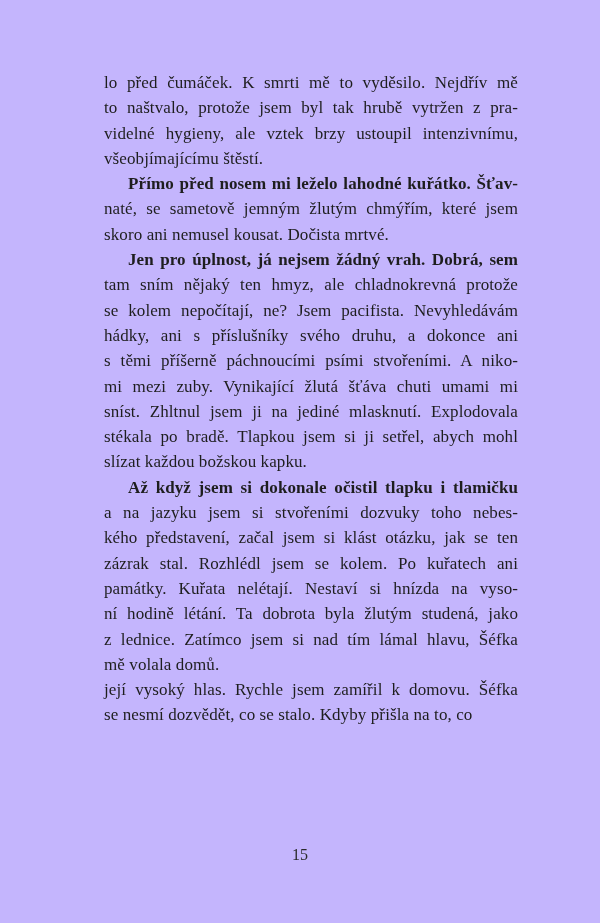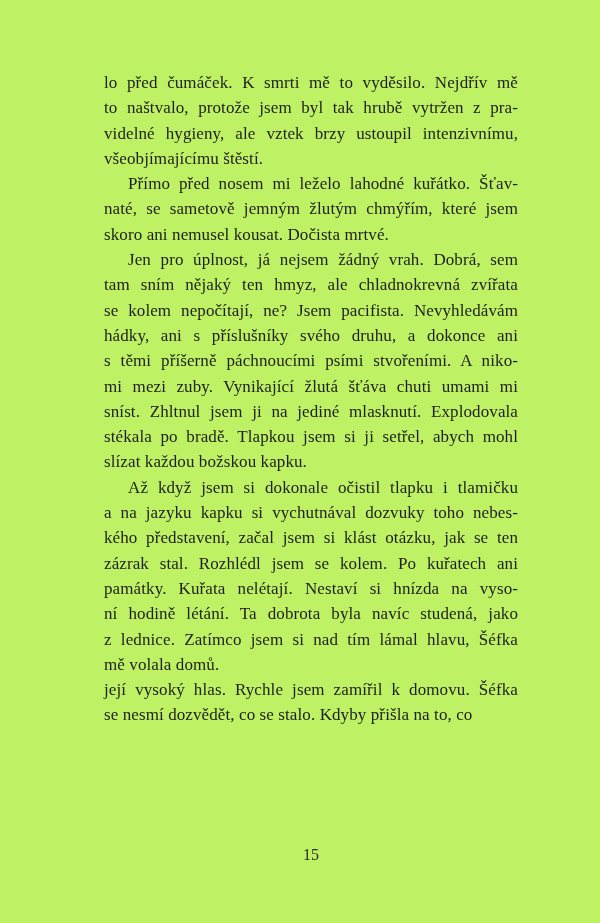--- a/index.html
+++ b/index.html
@@ -10,21 +10,21 @@
   body {
     width: 600px;
     height: 923px;
     overflow: hidden;
     font-family: "Liberation Serif", "DejaVu Serif", serif;
   }
   .book-page {
     position: relative;
     width: 600px;
     height: 923px;
-    background: #bef264;
+    background: #c4b5fd;
     color: #1e1e1e;
   }
   .text-block {
     position: absolute;
     left: 104px;
     top: 70px;
     width: 414px;
     font-size: 17px;
     line-height: 25.3px;
     letter-spacing: 0.1px;
@@ -32,57 +32,58 @@
   .line {
     text-align: justify;
     text-align-last: justify;
     white-space: normal;
   }
   .line.para-end {
     text-align-last: left;
   }
   .line.indent {
     text-indent: 24px;
+    font-weight: bold;
   }
   .page-number {
     position: absolute;
     top: 846px;
-    left: 104px;
+    left: 93px;
     width: 414px;
     text-align: center;
     font-size: 16px;
     color: #2a2a2a;
   }
 </style>
 </head>
 <body>
 
 <div class="book-page">
   <div class="text-block">
       <div class="line">lo před čumáček. K smrti mě to vyděsilo. Nejdřív mě</div>
       <div class="line">to naštvalo, protože jsem byl tak hrubě vytržen z pra-</div>
       <div class="line">videlné hygieny, ale vztek brzy ustoupil intenzivnímu,</div>
       <div class="line para-end">všeobjímajícímu štěstí.</div>
       <div class="line indent">Přímo před nosem mi leželo lahodné kuřátko. Šťav-</div>
       <div class="line">naté, se sametově jemným žlutým chmýřím, které jsem</div>
       <div class="line para-end">skoro ani nemusel kousat. Dočista mrtvé.</div>
       <div class="line indent">Jen pro úplnost, já nejsem žádný vrah. Dobrá, sem</div>
-      <div class="line">tam sním nějaký ten hmyz, ale chladnokrevná zvířata</div>
+      <div class="line">tam sním nějaký ten hmyz, ale chladnokrevná protože</div>
       <div class="line">se kolem nepočítají, ne? Jsem pacifista. Nevyhledávám</div>
       <div class="line">hádky, ani s příslušníky svého druhu, a dokonce ani</div>
       <div class="line">s těmi příšerně páchnoucími psími stvořeními. A niko-</div>
       <div class="line">mi mezi zuby. Vynikající žlutá šťáva chuti umami mi</div>
       <div class="line">sníst. Zhltnul jsem ji na jediné mlasknutí. Explodovala</div>
       <div class="line">stékala po bradě. Tlapkou jsem si ji setřel, abych mohl</div>
       <div class="line para-end">slízat každou božskou kapku.</div>
       <div class="line indent">Až když jsem si dokonale očistil tlapku i tlamičku</div>
-      <div class="line">a na jazyku kapku si vychutnával dozvuky toho nebes-</div>
+      <div class="line">a na jazyku jsem si stvořeními dozvuky toho nebes-</div>
       <div class="line">kého představení, začal jsem si klást otázku, jak se ten</div>
       <div class="line">zázrak stal. Rozhlédl jsem se kolem. Po kuřatech ani</div>
       <div class="line">památky. Kuřata nelétají. Nestaví si hnízda na vyso-</div>
-      <div class="line">ní hodině létání. Ta dobrota byla navíc studená, jako</div>
+      <div class="line">ní hodině létání. Ta dobrota byla žlutým studená, jako</div>
       <div class="line">z lednice. Zatímco jsem si nad tím lámal hlavu, Šéfka</div>
       <div class="line para-end">mě volala domů.</div>
       <div class="line">její vysoký hlas. Rychle jsem zamířil k domovu. Šéfka</div>
       <div class="line para-end">se nesmí dozvědět, co se stalo. Kdyby přišla na to, co</div>
     </div>
   <div class="page-number">15</div>
 </div>
 
 </body></html>

